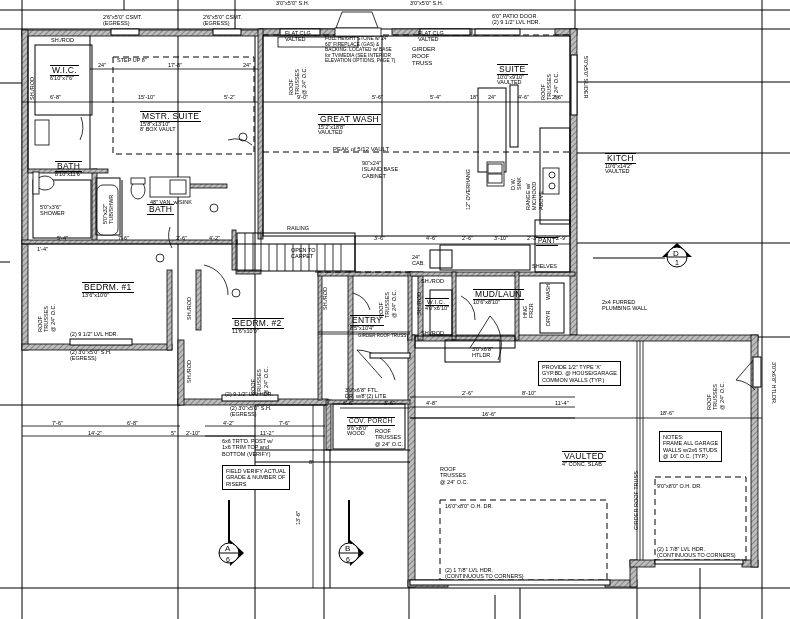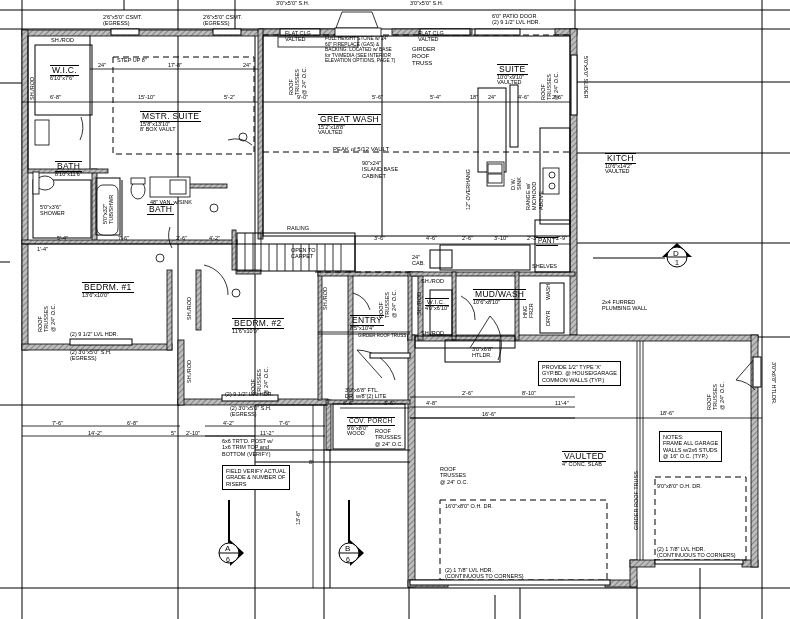--- a/index.html
+++ b/index.html
@@ -299,21 +299,21 @@
 </div>
 <div class="lbl" style="left:232px;top:318px;">
   <div class="room">BEDRM. #2</div>
   <div class="sub">11'6"x10'0"</div>
 </div>
 <div class="lbl" style="left:350px;top:315px;">
   <div class="room">ENTRY</div>
   <div class="sub">8'5"x10'4"</div>
 </div>
 <div class="lbl" style="left:473px;top:289px;">
-  <div class="room">MUD/WASH</div>
+  <div class="room">MUD/LAUN</div>
   <div class="sub">10'6"x8'10"</div>
 </div>
 <div class="lbl" style="left:425px;top:298px;">
   <div class="room" style="font-size:6px;">W.I.C.</div>
   <div class="sub">4'0"x6'10"</div>
 </div>
 <div class="lbl" style="left:536px;top:237px;">
   <div class="room" style="font-size:6.5px;">PANT</div>
 </div>
 <div class="lbl" style="left:347px;top:417px;">

